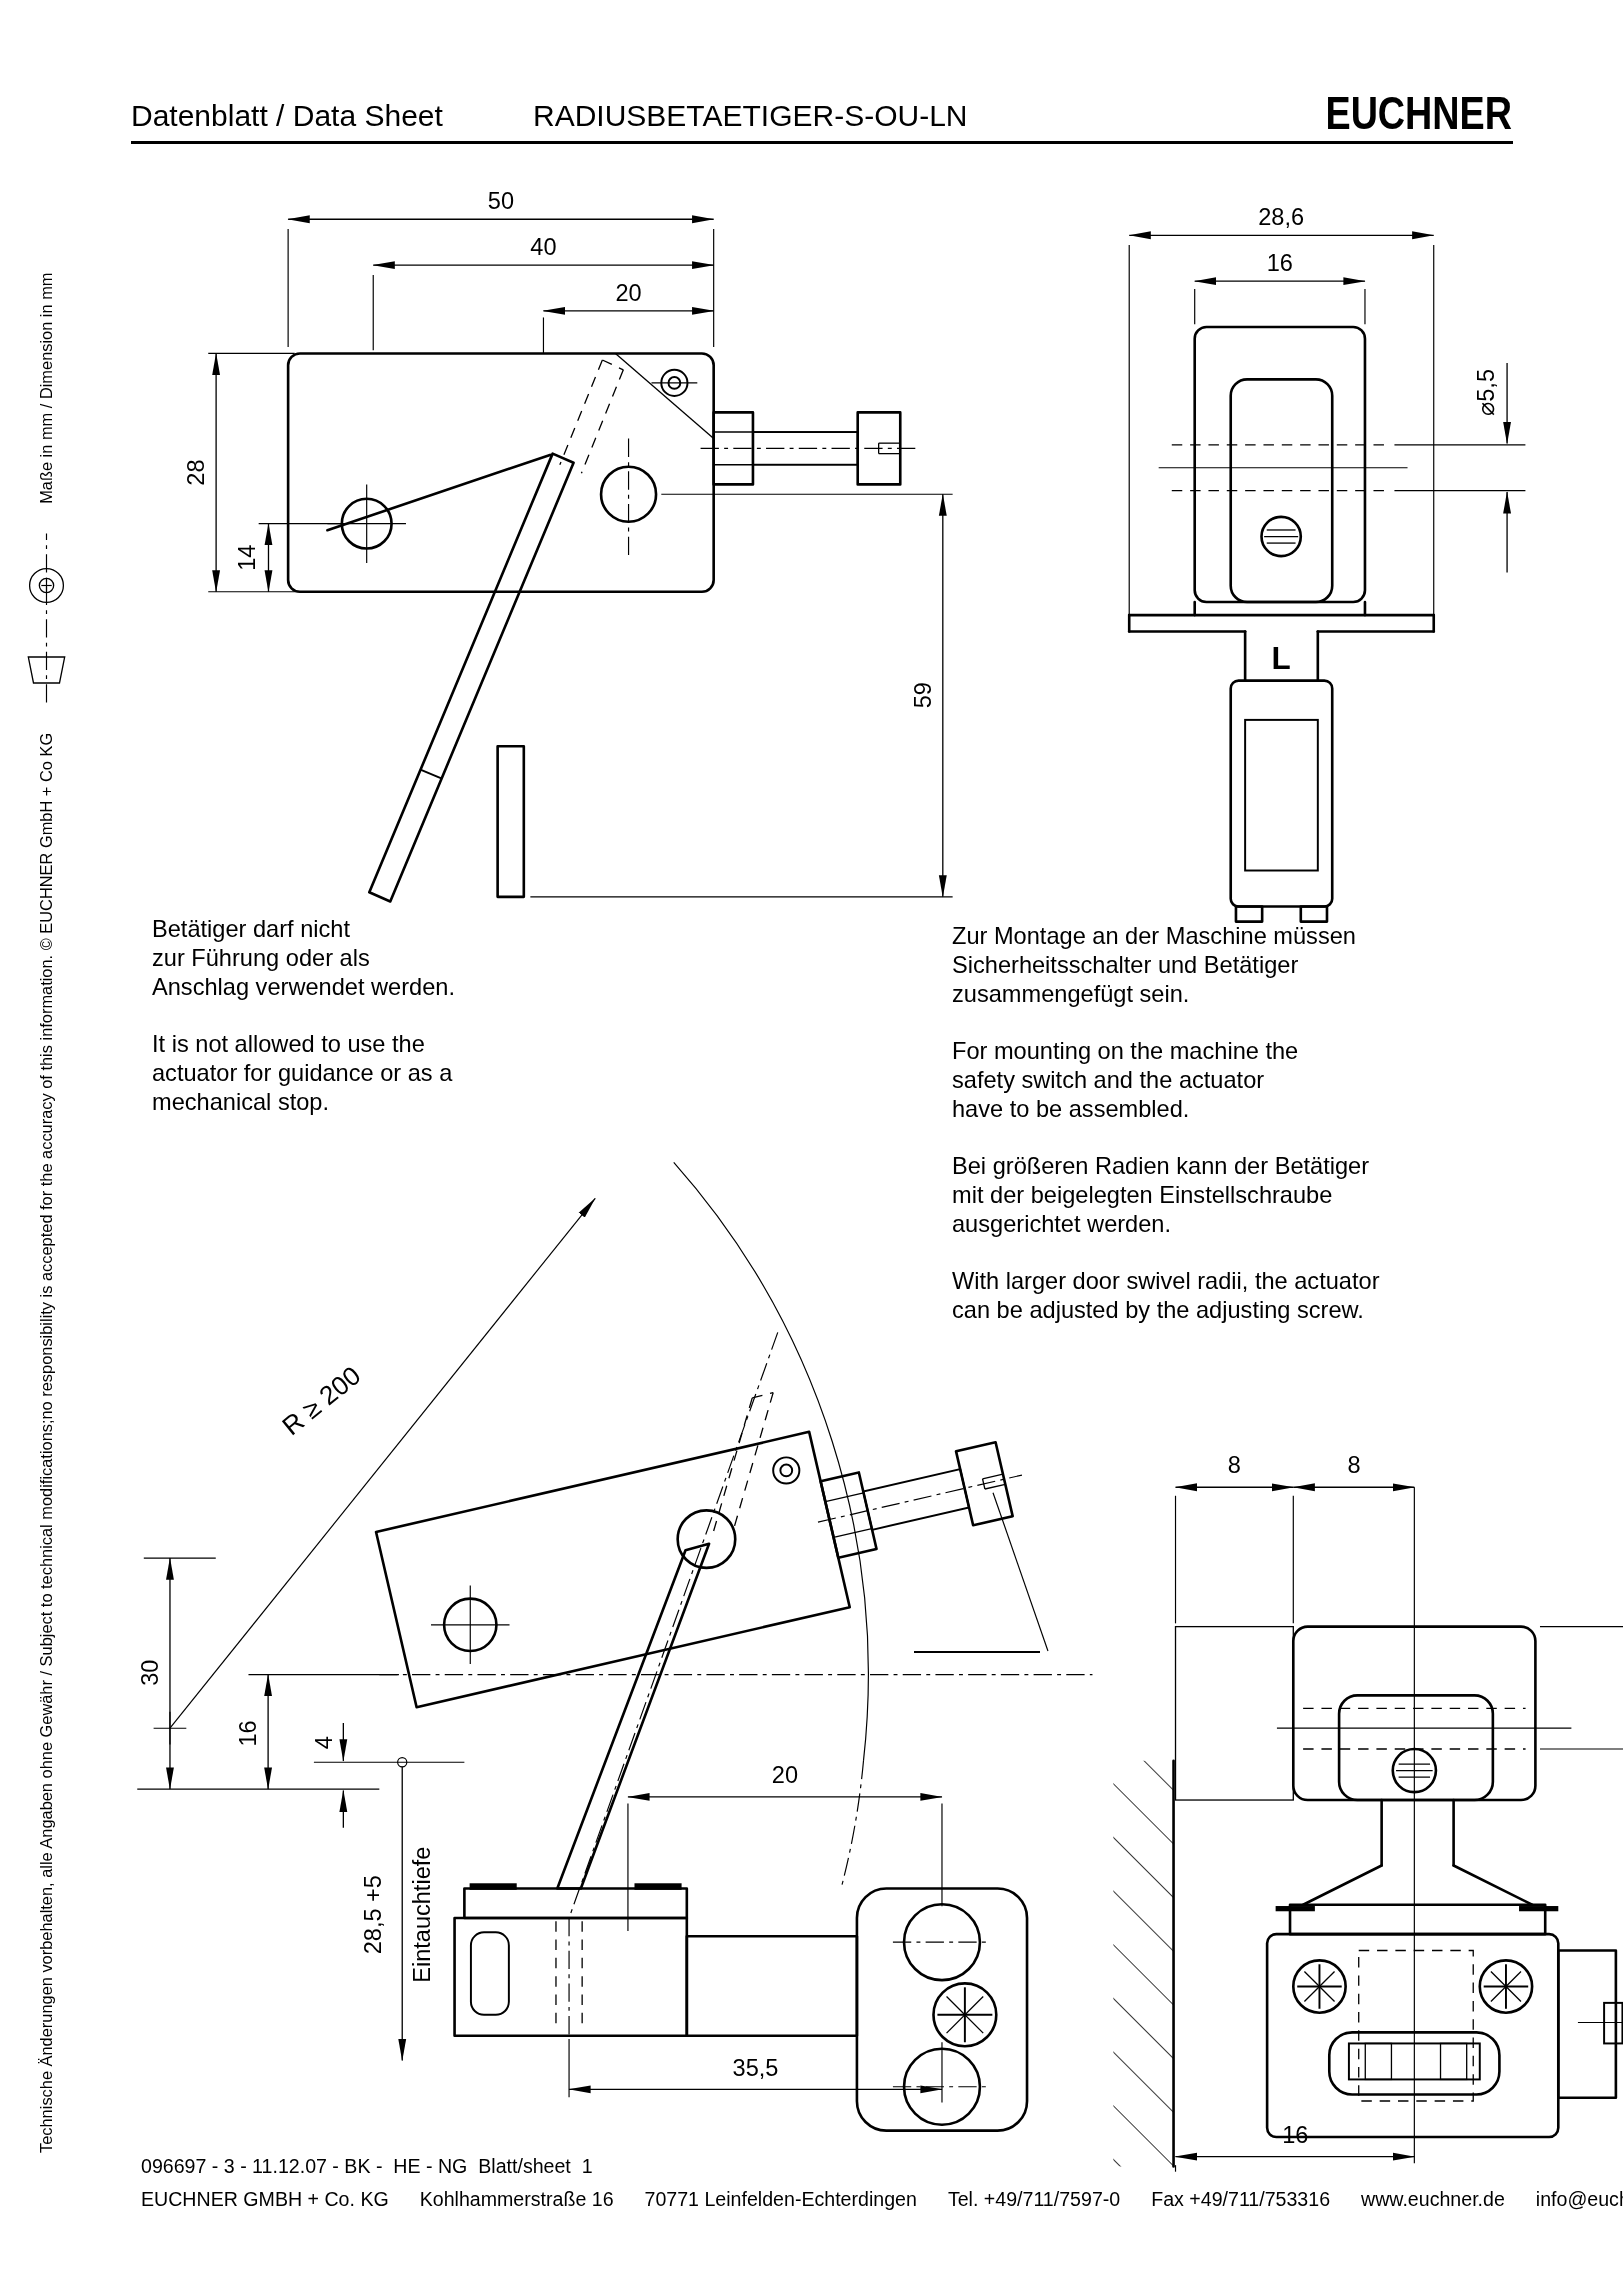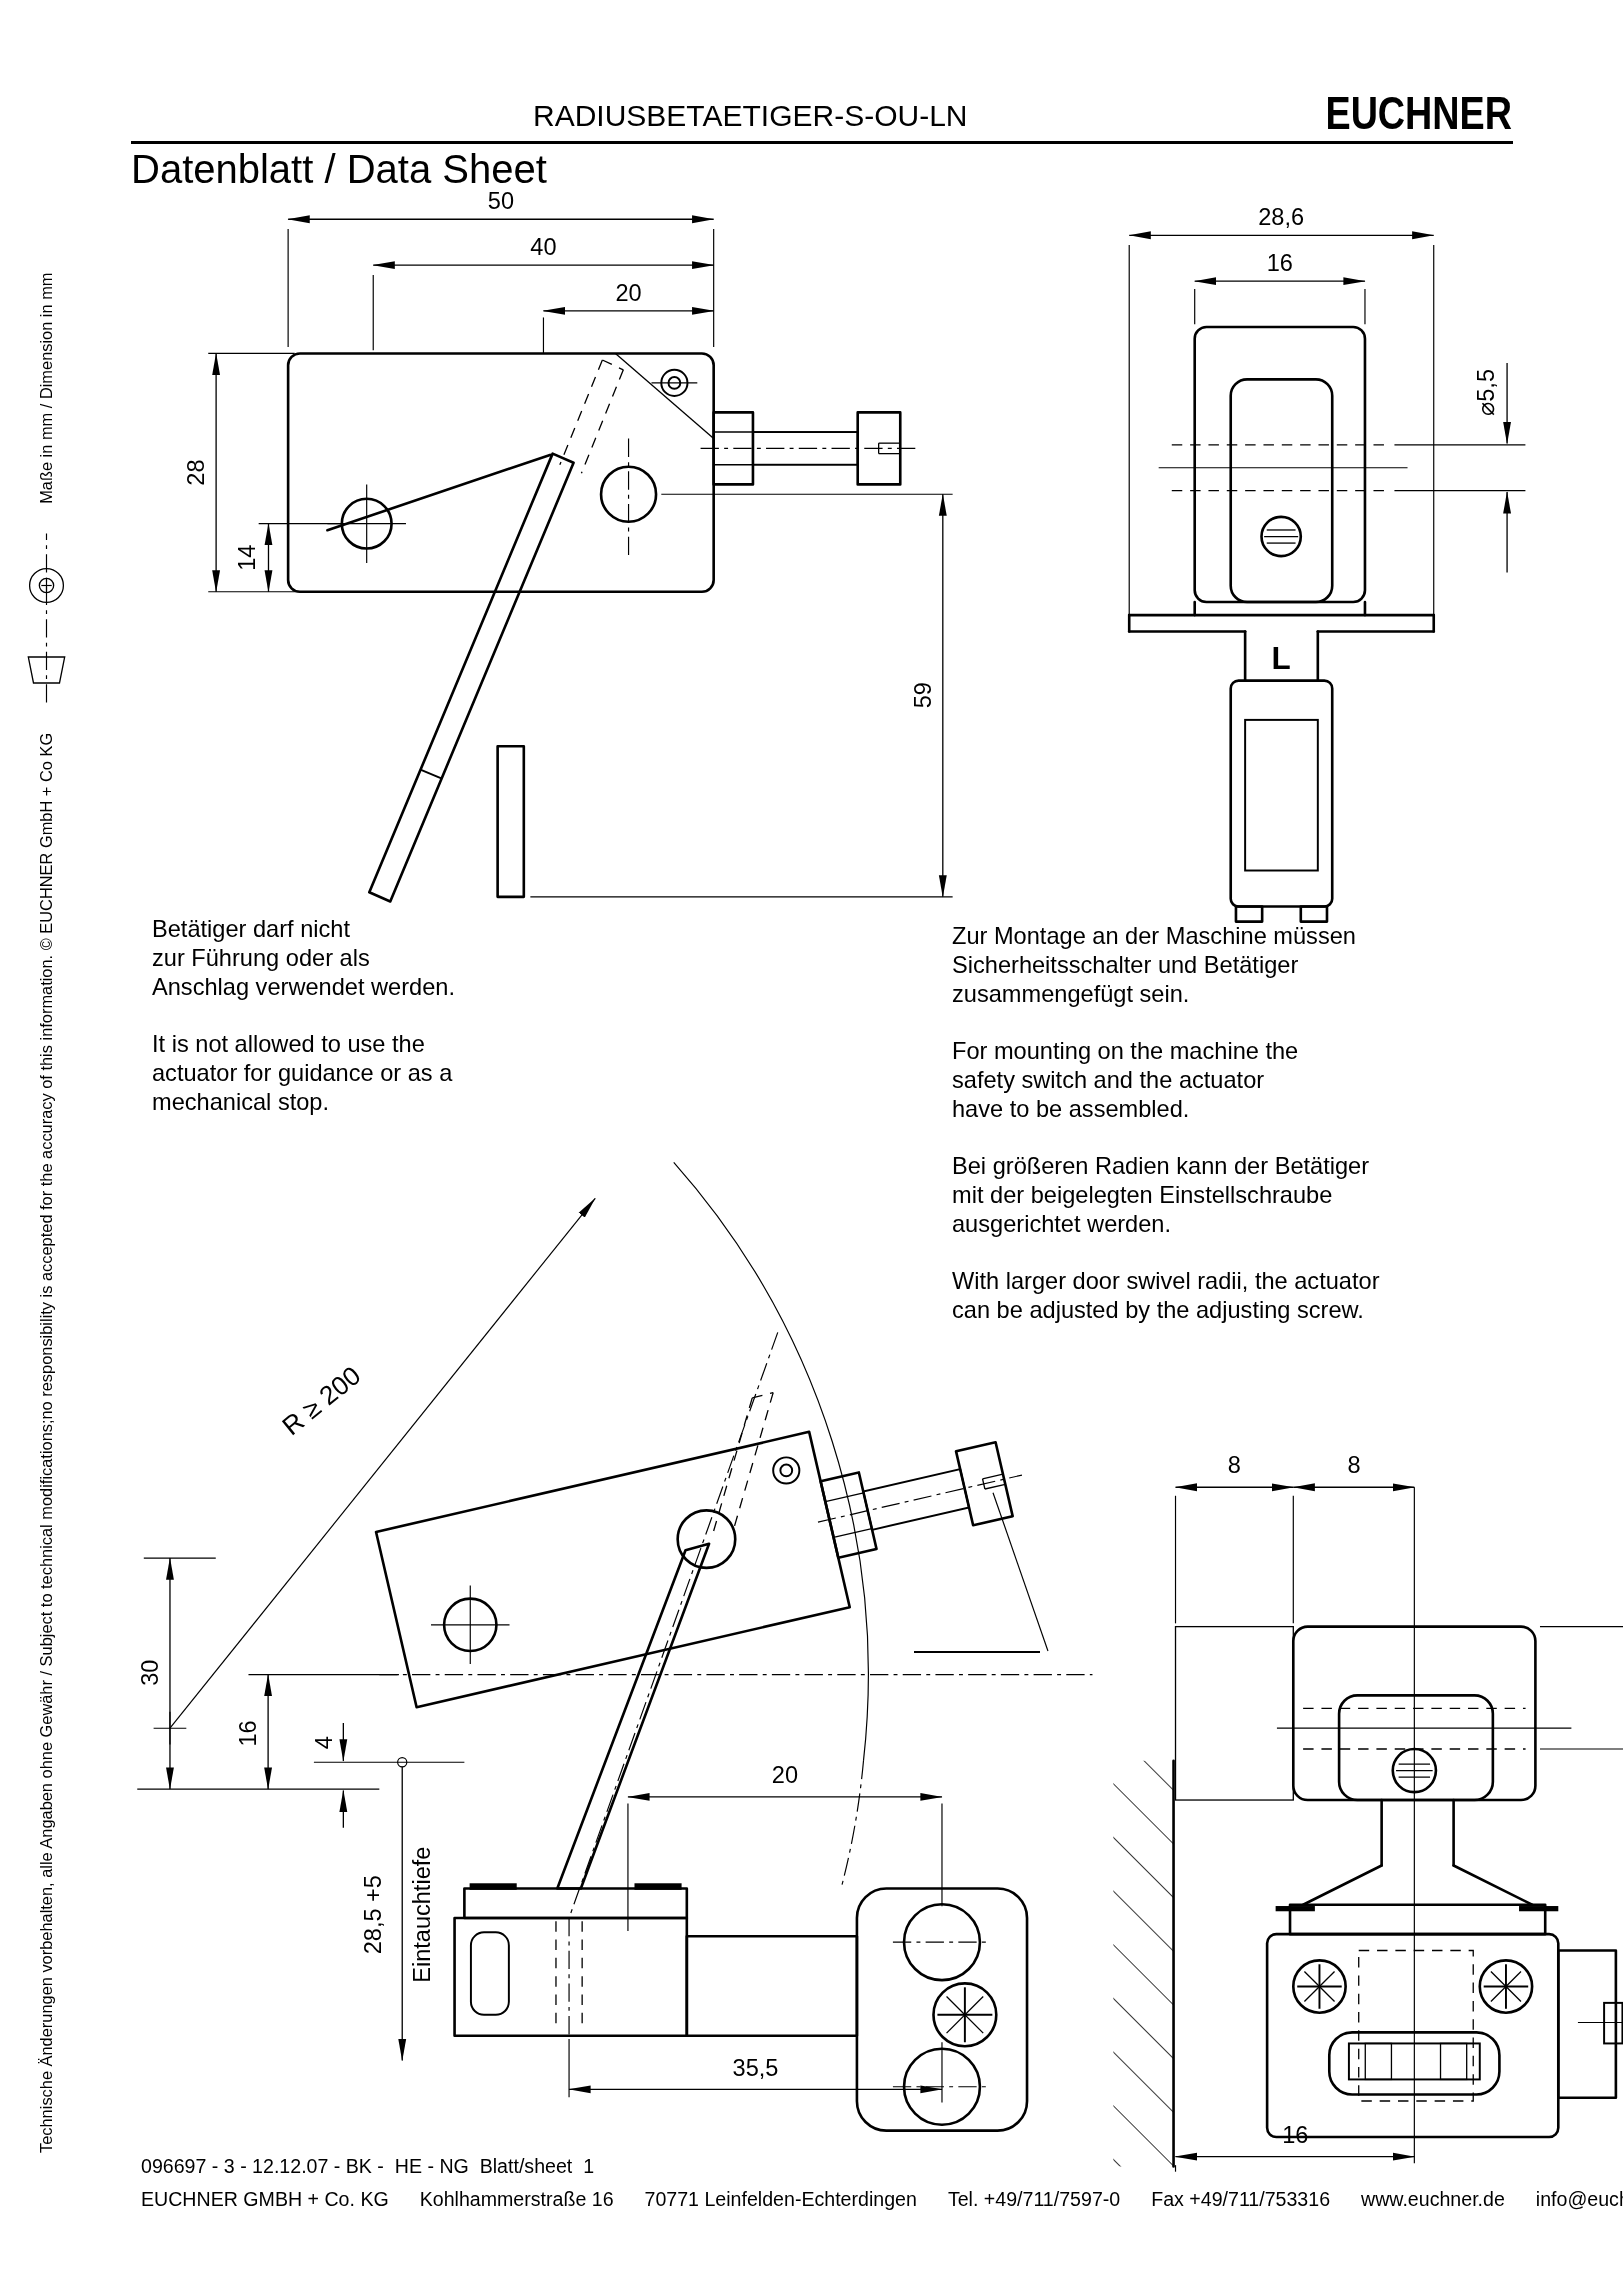--- a/index.html
+++ b/index.html
@@ -1,20 +1,20 @@
 <!DOCTYPE html>
 <html style="font-size:10.5px"><head>
 <meta charset="utf-8">
 <style>
   html,body{margin:0;padding:0;background:#e8e8e8;}
   .page{position:relative;width:1623px;height:2295px;background:#ffffff;
         font-family:"Liberation Sans",sans-serif;color:#000;overflow:hidden;margin:0 auto;}
   .abs{position:absolute;}
   
-  .hdr-title{font-size:40px;margin-top:48px;}
+  .hdr-title{font-size:30px;}
   .hdr-product{font-size:30px;text-align:center;}
   .brand{font-size:46px;font-weight:bold;letter-spacing:0px;transform:scaleX(.82);transform-origin:100% 50%;}
   .hdr-rule{background:#000;height:2.6px;}
   
   .note{font-size:23.6px;line-height:1.22;white-space:pre-line;}
   
   .sidebar-outer{left:14.4px;top:137px;width:68px;height:2019px;}
   .sidebar-inner{position:absolute;left:0;top:0;width:2016px;height:65px;
       transform:rotate(-90deg) translateX(-2016px);transform-origin:0 0;
       display:flex;align-items:center;gap:29.5px;font-size:16.4px;white-space:nowrap;}
@@ -344,21 +344,21 @@
       <rect x="770" y="1010" width="28" height="62" class="s3"></rect>
       <line x1="730" y1="1040" x2="830" y2="1040" class="s1"></line>
     </g>
 
     <line x1="115" y1="1258" x2="115" y2="1268" class="s1"></line>
     <line x1="115" y1="1245" x2="480" y2="1245" class="s2" marker-start="url(#arr)" marker-end="url(#arr)"></line>
     <text x="298" y="1224" text-anchor="middle" class="dimt">16</text>
   </svg>
 
 
-  <div class="abs footer1" style="left:141px;top:2155px;">096697 - 3 - 12.12.07 - BK -  HE - NG  Blatt/sheet  1</div>
+  <div class="abs footer1" style="left:141px;top:2155px;">096697 - 3 - 11.12.07 - BK -  HE - NG  Blatt/sheet  1</div>
   <div class="abs footer2" style="left:141px;top:2188px;">
     <span>EUCHNER GMBH + Co. KG</span>
     <span>Kohlhammerstraße 16</span>
     <span>70771 Leinfelden-Echterdingen</span>
     <span>Tel. +49/711/7597-0</span>
     <span>Fax +49/711/753316</span>
     <span>www.euchner.de</span>
     <span>info@euchner.de</span>
   </div>
 

